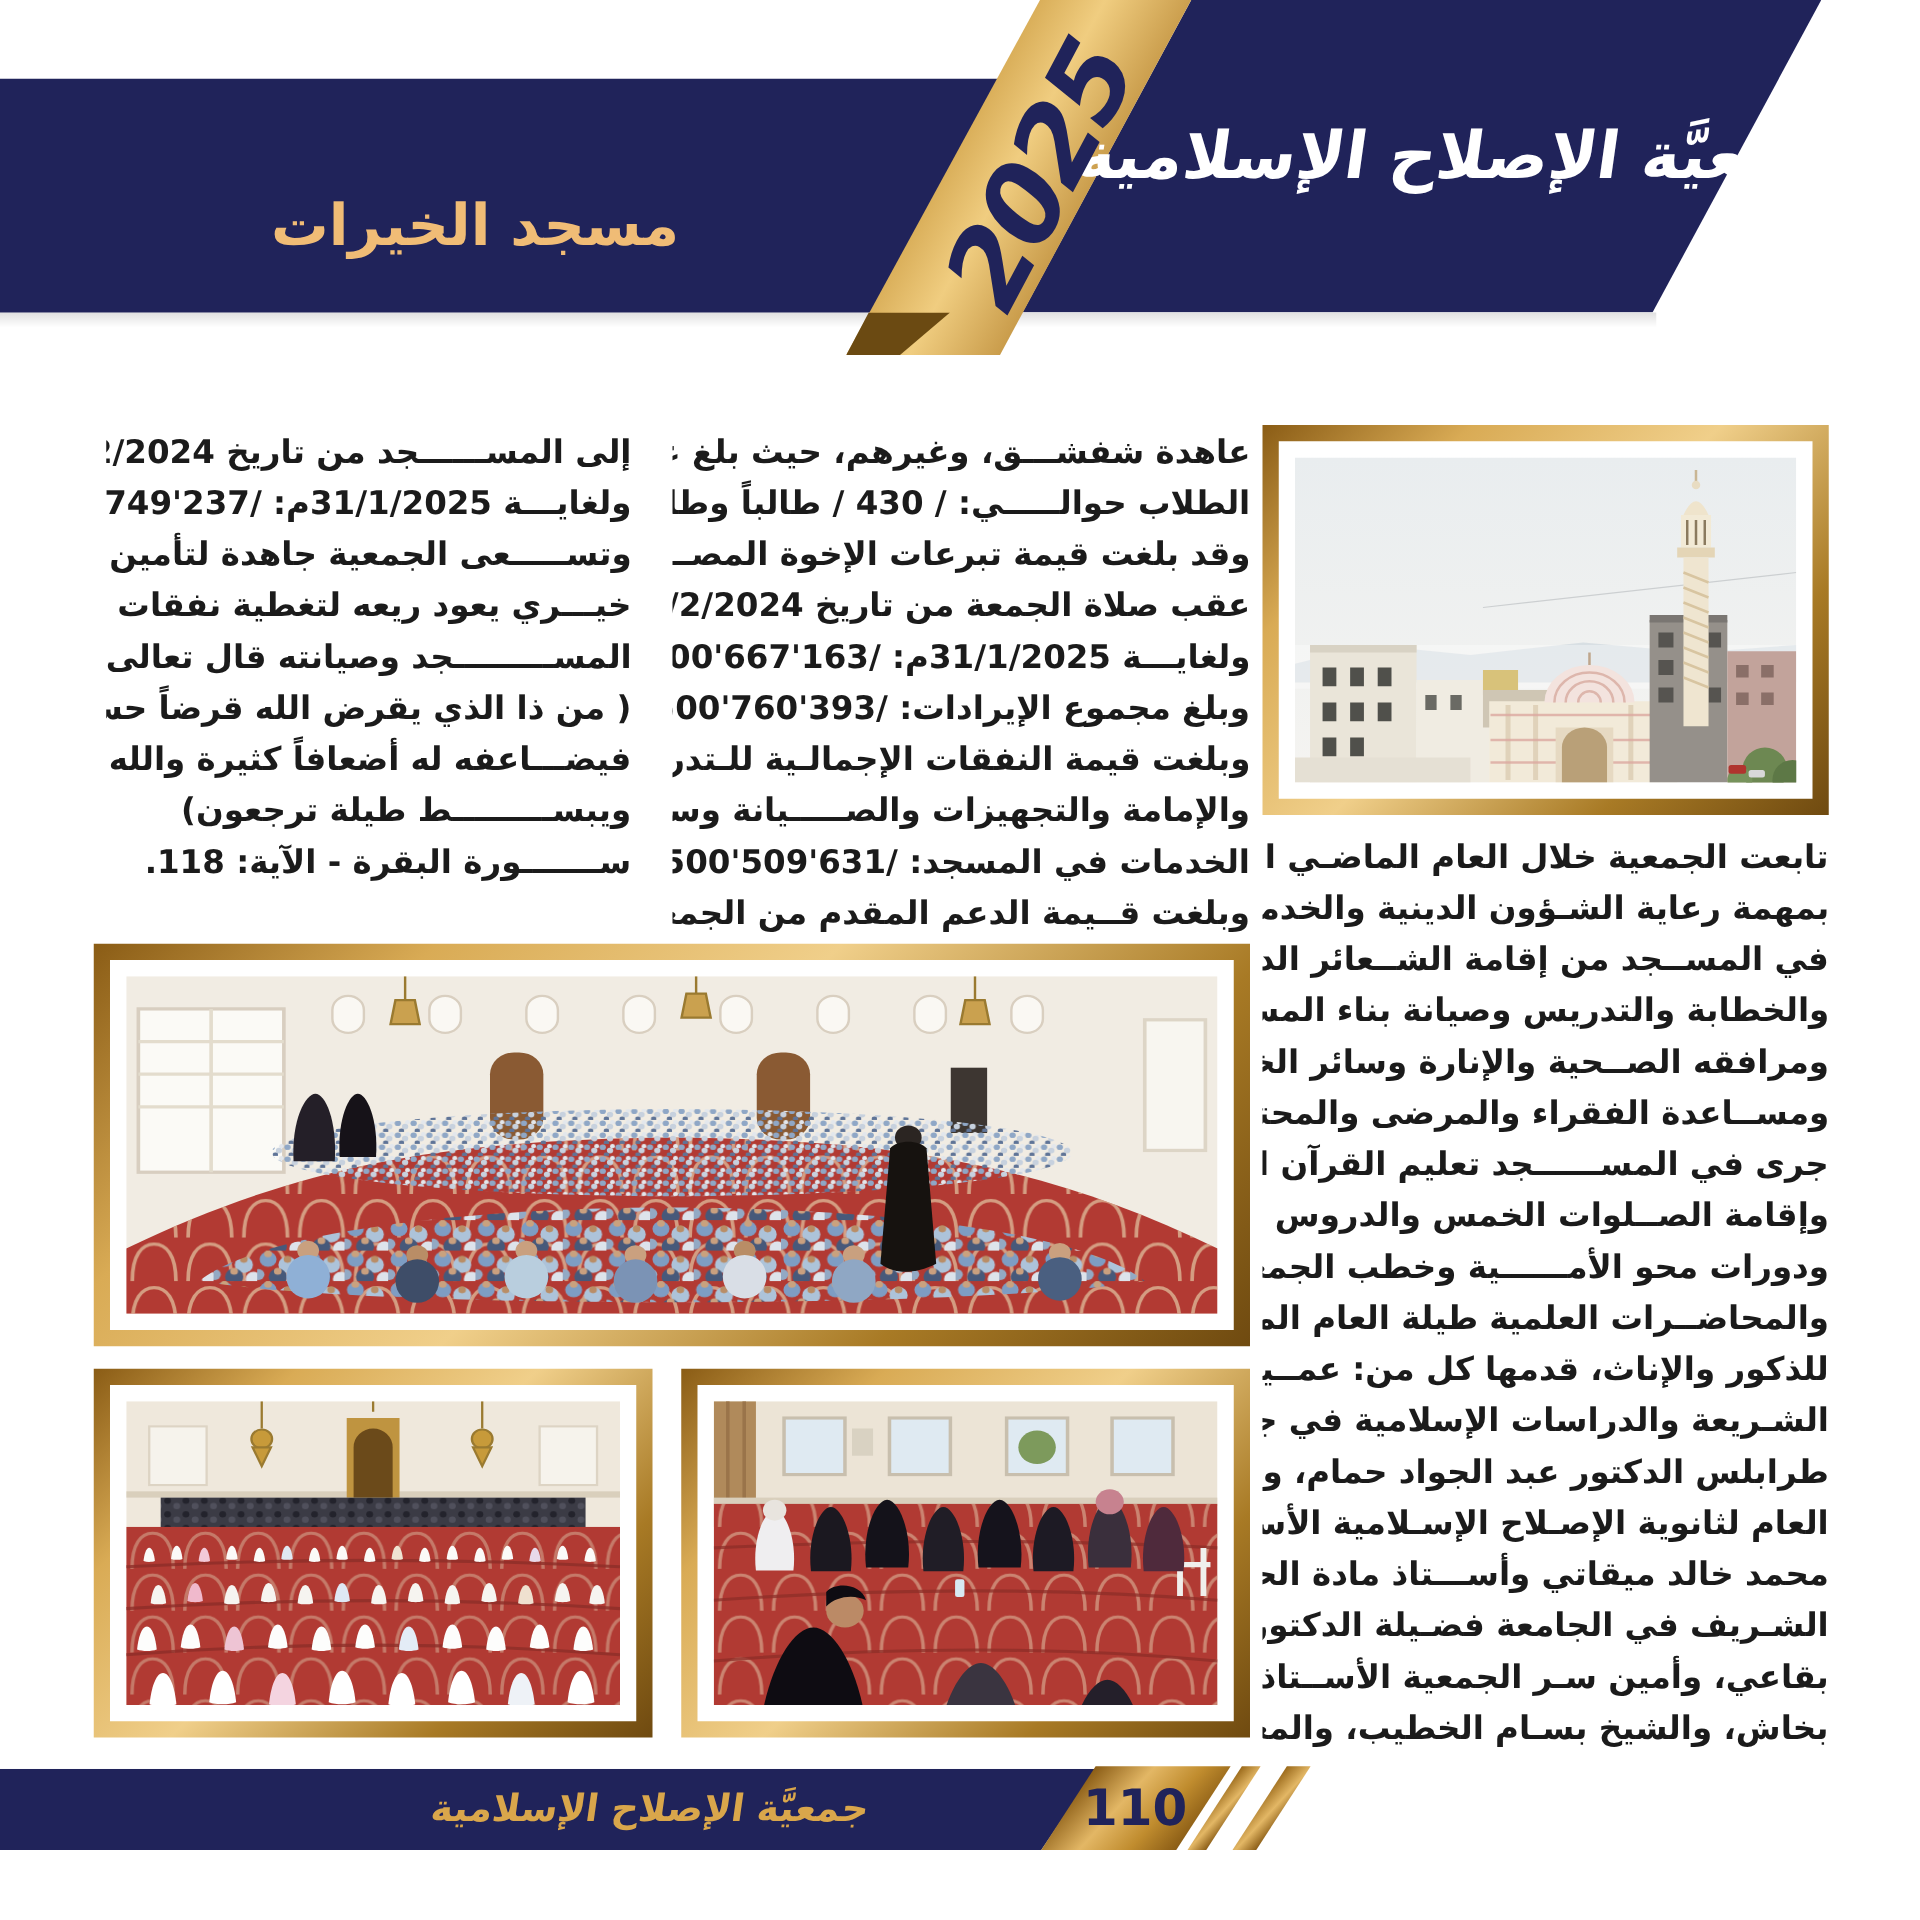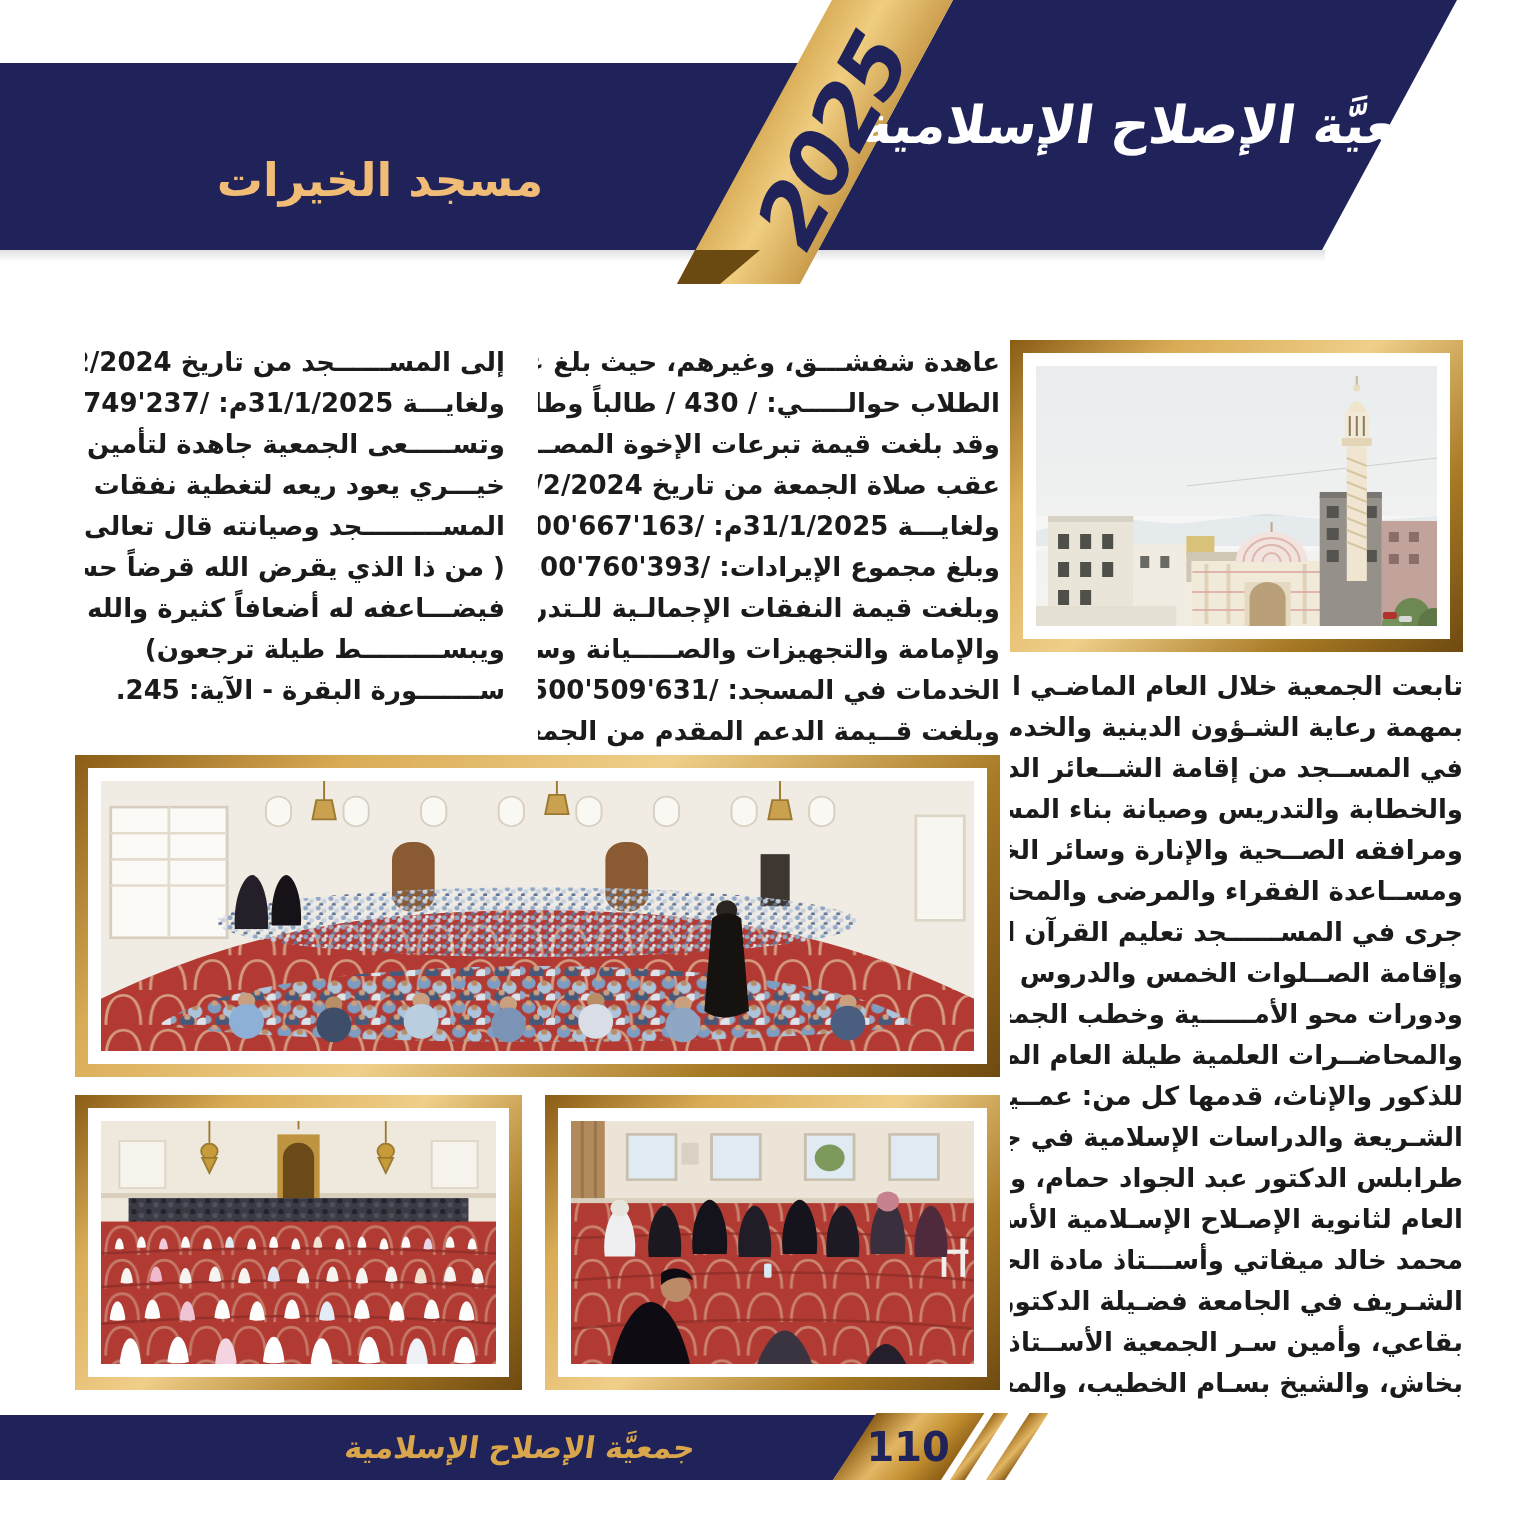--- a/index.html
+++ b/index.html
@@ -219,21 +219,21 @@
 
   <div class="col colC">
     <div class="tl">إلى المســــــجد من تاريخ  26/2/2024م</div>
     <div class="tl">ولغايـــة 31/1/2025م: /237'749'000/ل.ل.</div>
     <div class="tl">وتســـــعى الجمعية جاهدة لتأمين وقف</div>
     <div class="tl">خيـــري يعود ريعه لتغطية نفقات خدمات</div>
     <div class="tl">المســـــــــجد وصيانته قال تعالى:</div>
     <div class="tl">( من ذا الذي يقرض الله قرضاً حســـــناً</div>
     <div class="tl">فيضـــاعفه له أضعافاً كثيرة والله يقبض</div>
     <div class="tl">ويبســـــــــط طيلة ترجعون)</div>
-    <div class="tl">ســـــــورة البقرة - الآية: 245.</div>
+    <div class="tl">ســـــــورة البقرة - الآية: 118.</div>
   </div>
 
   <div class="gframe frameBig">
     <div class="gmat">
       <svg viewBox="0 0 900 310" preserveAspectRatio="none" role="img" aria-label="schoolchildren seated on red carpet inside the mosque with a speaker standing">
         <defs>
           <pattern id="i-far" width="13" height="11" patternUnits="userSpaceOnUse">
             <circle cx="3" cy="3" r="2.6" fill="#8fa7c6"></circle>
               <circle cx="9" cy="6" r="2.6" fill="#c7d1de"></circle>
             <circle cx="6" cy="10" r="2.2" fill="#5f7497"></circle>

